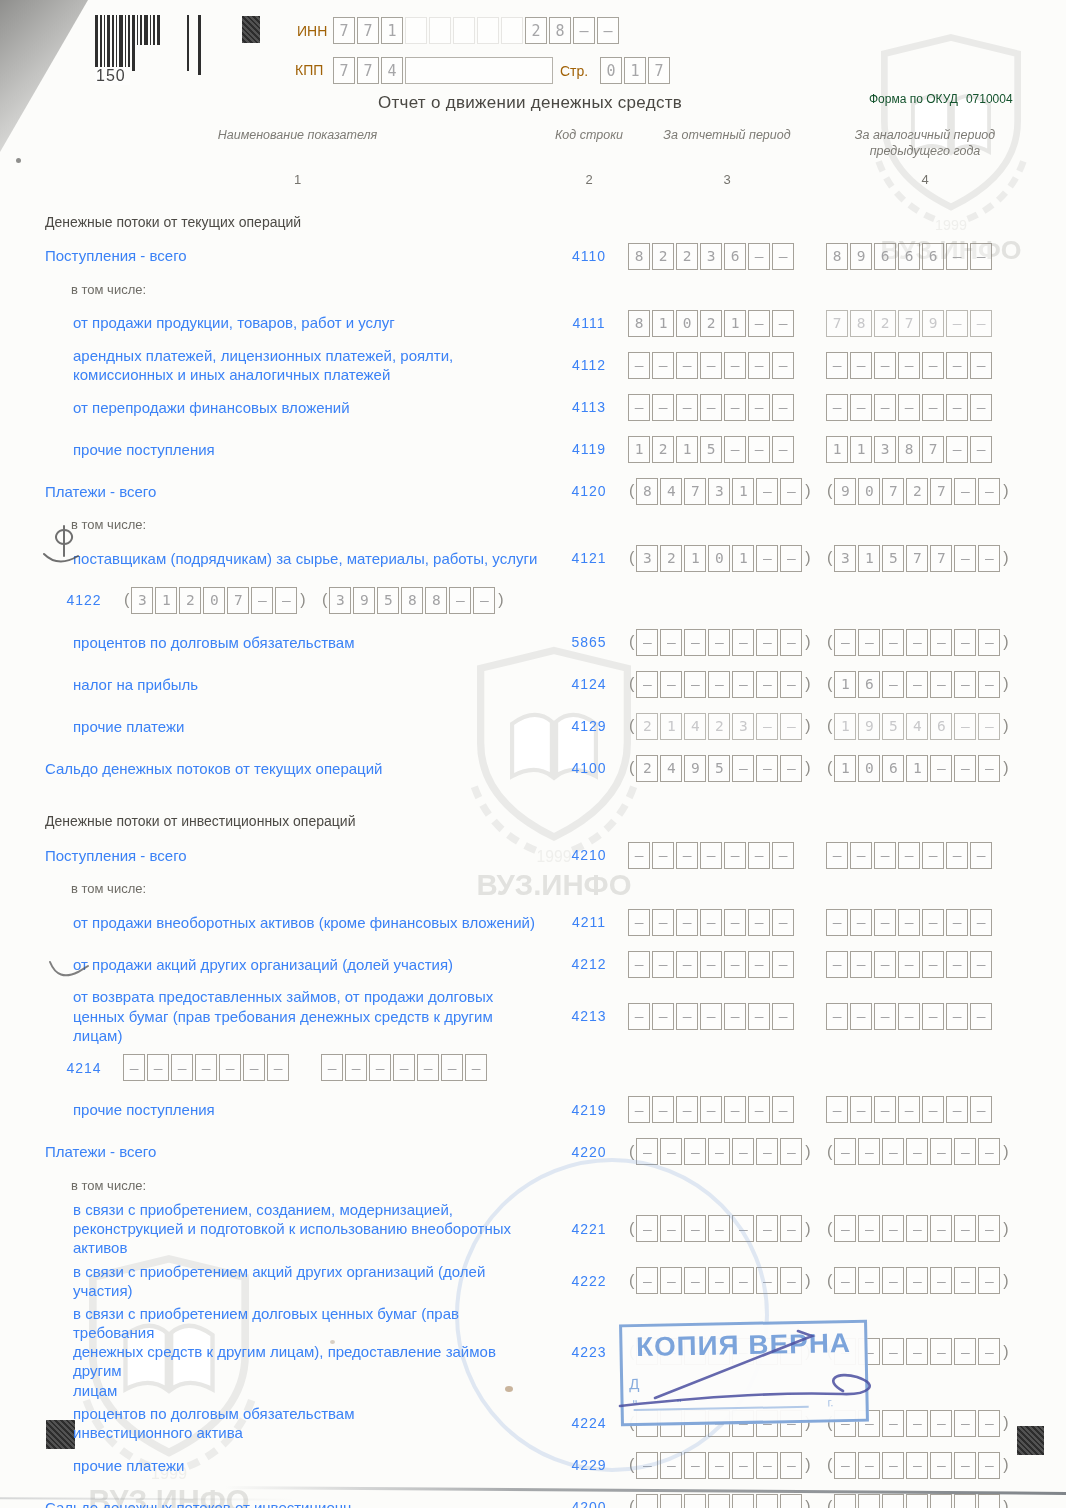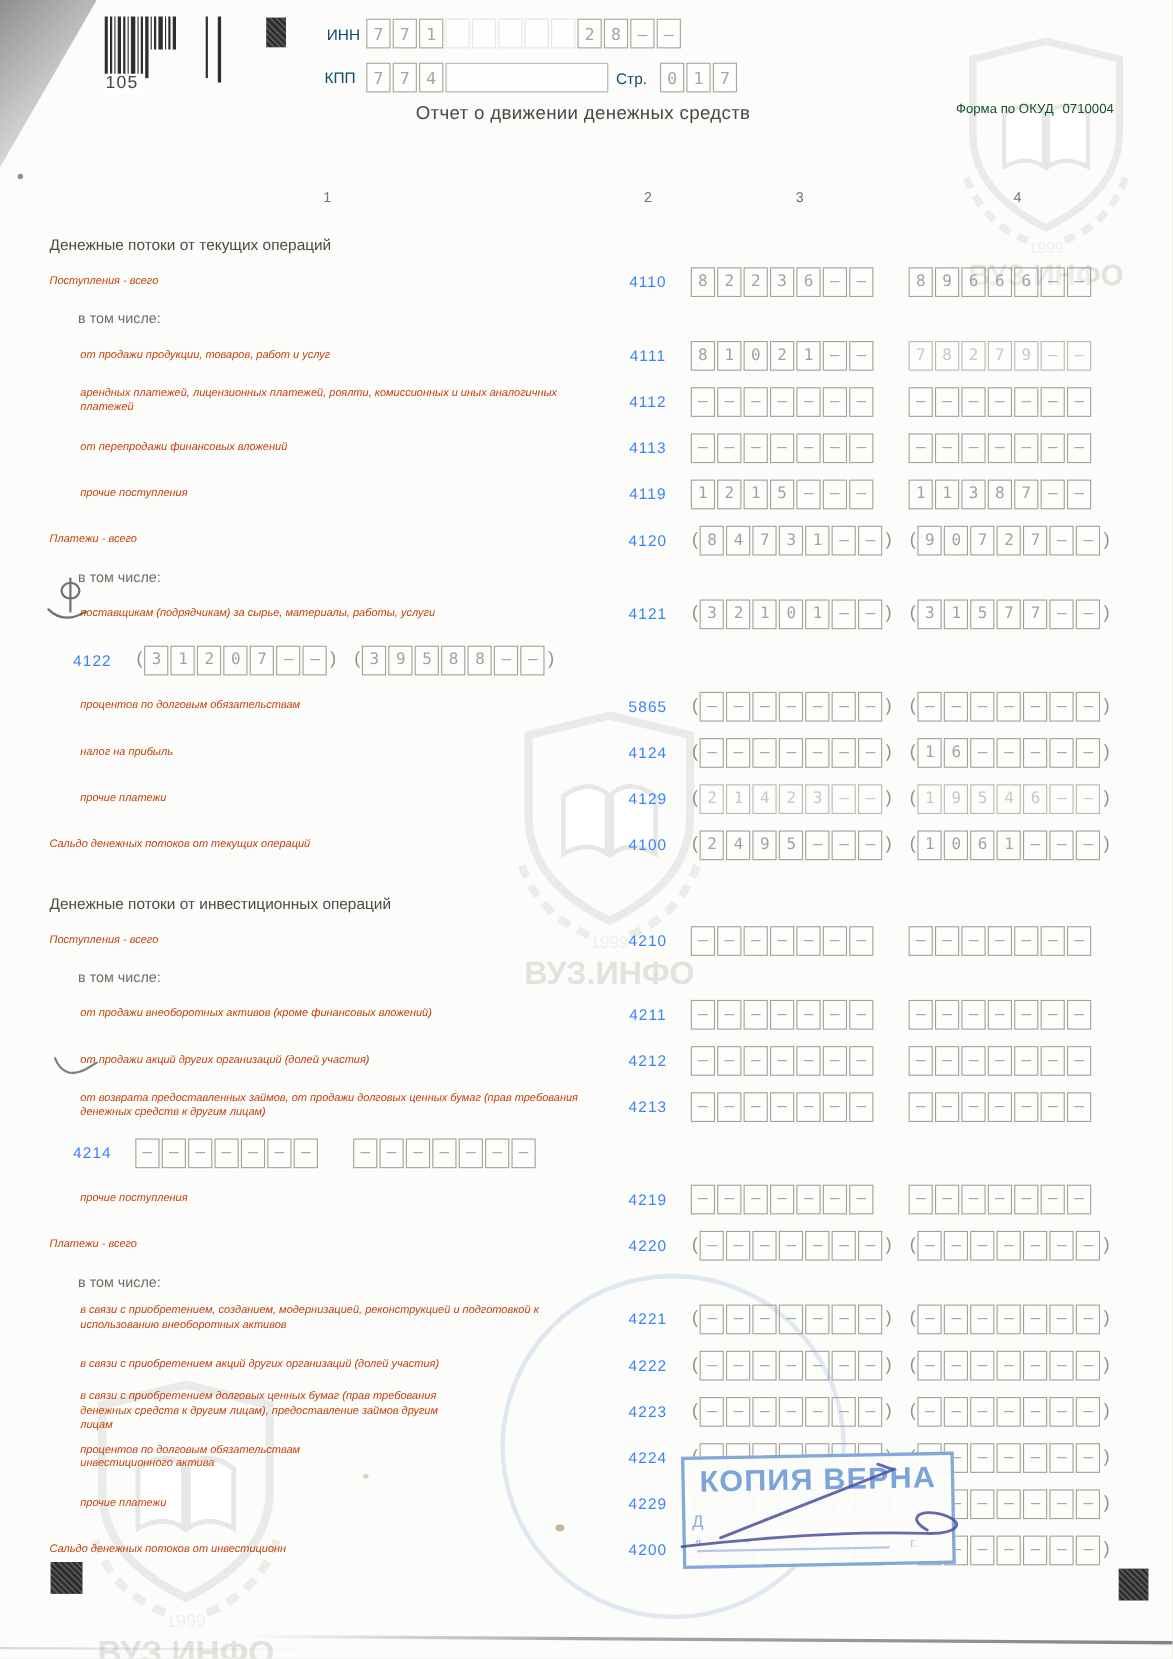--- a/index.html
+++ b/index.html
@@ -18,21 +18,21 @@
 
   
   .barcode{position:absolute;left:95px;top:13px;width:120px;height:74px;}
   .barcode .num{position:absolute;left:0;bottom:2px;background:#fdfdfc;padding:0 4px 0 1px;
         font-size:16px;color:#454545;letter-spacing:1px;}
   .sq{background:#2c2c2c;background-image:repeating-linear-gradient(45deg,rgba(255,255,255,.18) 0 2px,rgba(0,0,0,0) 2px 4px);}
   .sq-top{position:absolute;left:242px;top:16px;width:18px;height:27px;}
   .sq-bl{position:absolute;left:46px;top:1420px;width:29px;height:29px;}
   .sq-br{position:absolute;left:1017px;top:1426px;width:27px;height:29px;}
 
-  .flabel{position:absolute;font-size:14px;color:#0c4a6e;}
+  .flabel{position:absolute;font-size:14px;color:#a16207;}
   .hcells{position:absolute;display:flex;}
   .hcell{box-sizing:border-box;width:22px;height:27px;margin-right:2px;border:1px solid rgba(120,115,104,.65);
          display:flex;align-items:center;justify-content:center;background:rgba(255,255,255,.5);
          font-family:"DejaVu Sans Mono",monospace;font-size:15px;color:#a6a6a8;}
   .hcell.ghost{border-color:rgba(150,146,138,.22);color:transparent;}
   .wide{position:absolute;left:405px;top:57px;width:148px;height:27px;box-sizing:border-box;
         border:1px solid rgba(120,115,104,.55);background:rgba(255,255,255,.5);}
 
   .title{position:absolute;left:335px;top:93px;width:390px;text-align:center;
          font-size:17px;color:#4a4843;letter-spacing:.3px;}
@@ -47,22 +47,22 @@
   .c-code{width:78px;text-align:center;}
   .c-per,.c-prev{width:198px;text-align:center;}
   .cols div{font-style:italic;font-size:12.5px;color:#7d7b75;line-height:1.25;}
 
   
   .rows{position:absolute;left:45px;top:190px;width:990px;z-index:1;}
   .trow{margin:0;}
   .trow.sec{min-height:27px;display:flex;align-items:center;font-size:14px;color:#4c4a45;margin-top:18px;}
   .trow.sub{min-height:25px;display:flex;align-items:center;font-size:13px;color:#6e6c66;padding-left:26px;}
   .trow.row{display:flex;align-items:center;min-height:38px;padding:2px 0;}
-  .lbl{width:505px;box-sizing:border-box;padding-right:10px;font-size:10px;line-height:1.28;
-       color:#c2410c;white-space:pre-line;font-style:italic;}
+  .lbl{width:505px;box-sizing:border-box;padding-right:10px;font-size:15px;line-height:1.28;
+       color:#3b82f6;white-space:pre-line;}
   .ind .lbl{padding-left:28px;}
   .rcode{width:78px;text-align:center;font-size:14px;color:#3b82f6;letter-spacing:1px;}
   .grp{width:198px;display:flex;align-items:center;}
   .cells{display:flex;}
   .cell{box-sizing:border-box;width:22px;height:27px;margin-right:2px;border:1px solid rgba(122,117,106,.68);
         display:flex;align-items:center;justify-content:center;background:rgba(255,255,255,.35);
         font-family:"DejaVu Sans Mono",monospace;font-size:14.5px;color:#a2a2a4;}
   .vfaint .cell{color:#c8c8ca;border-color:rgba(122,117,106,.5);}
   .par{font-size:16px;color:#8f8d88;margin:0 2px 0 1px;}
 
@@ -133,21 +133,21 @@
         <rect x="42" y="2" width="1" height="30"></rect>
           <rect x="45" y="2" width="2" height="30"></rect>
         <rect x="49" y="2" width="4" height="30"></rect>
           <rect x="55" y="2" width="1" height="30"></rect>
         <rect x="58" y="2" width="2" height="30"></rect>
           <rect x="62" y="2" width="3" height="30"></rect>
         <rect x="92" y="2" width="2" height="56"></rect>
           <rect x="103" y="2" width="3" height="60"></rect>
       </g>
     </svg>
-    <span class="num">105</span>
+    <span class="num">150</span>
   </div>
 
   <div class="sq sq-top"></div>
 
   <span class="flabel" style="left:297px;top:23px">ИНН</span>
   <div class="hcells" style="left:333px;top:17px" id="inn-cells">
       <span class="hcell">7</span>
       <span class="hcell">7</span>
       <span class="hcell">1</span>
       <span class="hcell ghost"></span>
@@ -174,20 +174,26 @@
       <span class="hcell">0</span>
       <span class="hcell">1</span>
       <span class="hcell">7</span>
     </div>
 
   <div class="title">Отчет о движении денежных средств</div>
   <div class="form-okud">
     <span>Форма по ОКУД</span><span class="code">0710004</span>
   </div>
 
+  <div class="cols">
+    <div class="c-name">Наименование показателя</div>
+    <div class="c-code">Код строки</div>
+    <div class="c-per">За отчетный период</div>
+    <div class="c-prev">За аналогичный период предыдущего года</div>
+  </div>
   <div class="colnums">
     <div class="c-name">1</div>
     <div class="c-code">2</div>
     <div class="c-per">3</div>
     <div class="c-prev">4</div>
   </div>
 
   <div class="rows" id="rows">
       <div class="trow sec">Денежные потоки от текущих операций</div>
       <div class="trow row">

